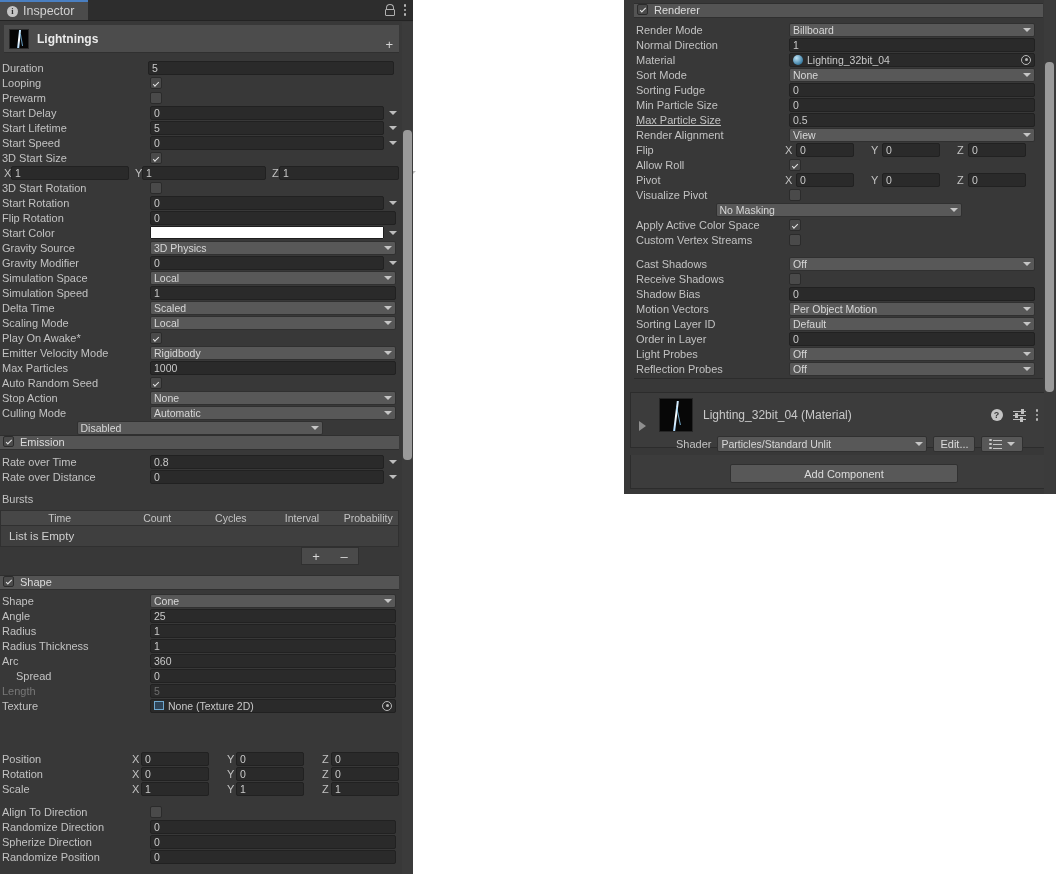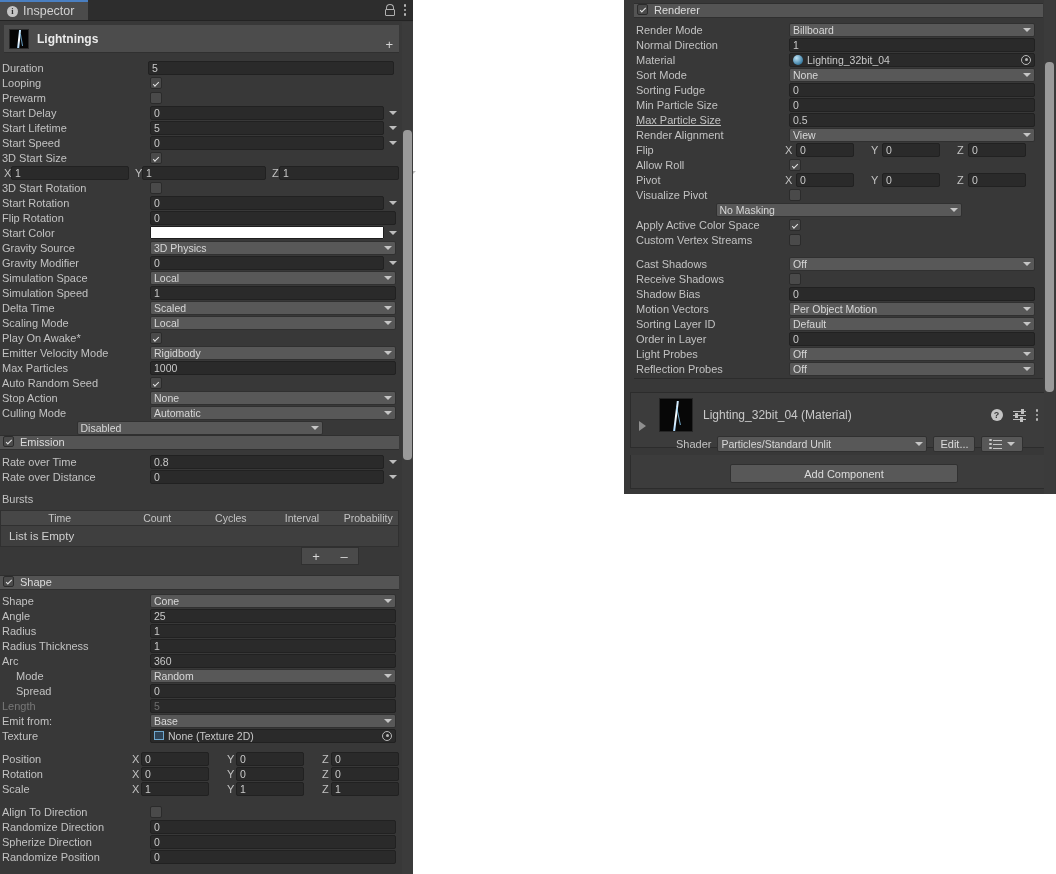--- a/index.html
+++ b/index.html
@@ -392,40 +392,26 @@
         </div>
         <div class="row" style="height: 15px;">
           <div class="lbl" style="width: 150px;">Radius Thickness</div>
           <div class="fld" style="width: 246px;">1</div>
         </div>
         <div class="row" style="height: 15px;">
           <div class="lbl" style="width: 150px;">Arc</div>
           <div class="fld" style="width: 246px;">360</div>
         </div>
         <div class="row" style="height: 15px;">
-          <div class="lbl indent" style="width: 150px;">Mode</div>
-          <div class="popup" style="width: 246px;">
-            <span>Random</span>
-            <span class="arr"></span>
-          </div>
-        </div>
-        <div class="row" style="height: 15px;">
           <div class="lbl indent" style="width: 150px;">Spread</div>
           <div class="fld" style="width: 246px;">0</div>
         </div>
         <div class="row" style="height: 15px;">
           <div class="lbl disabled" style="width: 150px;">Length</div>
           <div class="fld disabled" style="width: 246px;">5</div>
-        </div>
-        <div class="row" style="height: 15px;">
-          <div class="lbl" style="width: 150px;">Emit from:</div>
-          <div class="popup" style="width: 246px;">
-            <span>Base</span>
-            <span class="arr"></span>
-          </div>
         </div>
         <div class="row" style="height: 15px;">
           <div class="lbl" style="width: 150px;">Texture</div>
           <div class="objref" style="width: 246px;">
             <span class="tex-ic"></span>
             <span>None (Texture 2D)</span>
             <span class="target"></span>
           </div>
         </div>
       </div>

